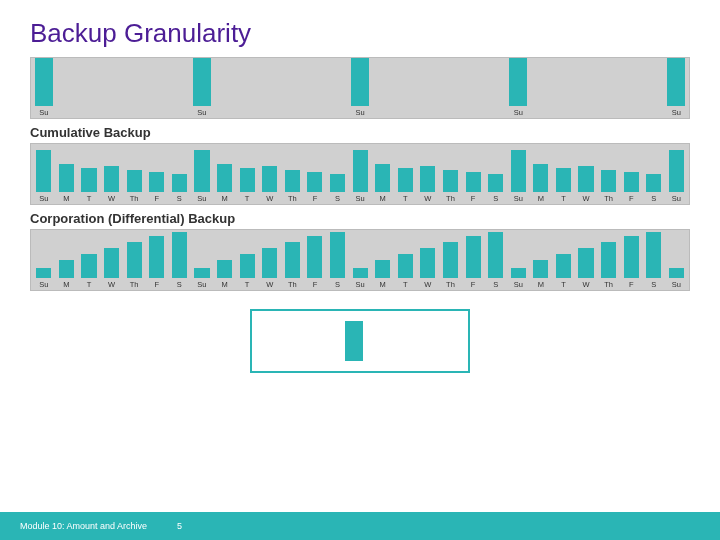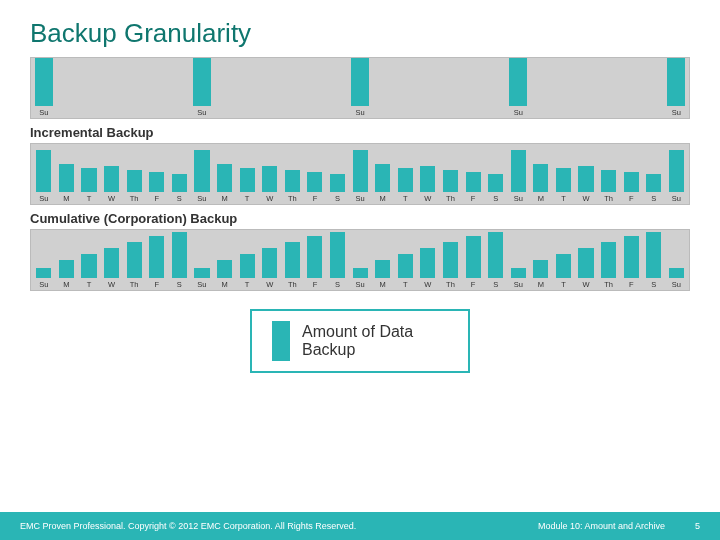--- a/index.html
+++ b/index.html
@@ -8,21 +8,21 @@
       height: 540px;
       background: #ffffff;
       font-family: Arial, sans-serif;
       overflow: hidden;
       position: relative;
     }
 
     .page-title {
       font-size: 26px;
       font-weight: 300;
-      color: #0f766e;
+      color: #4c1d95;
       padding: 18px 30px 8px 30px;
     }
 
     .section {
       padding: 0 30px;
       margin-bottom: 6px;
     }
 
     .section-label {
       font-size: 13px;
@@ -252,21 +252,21 @@
         <div class="day-cell"></div>
         <div class="day-cell"></div>
         <div class="day-cell"></div>
         <div class="day-cell"></div>
         <div class="day-cell">Su</div>
       </div>
   </div>
 </div>
 
 <div class="section">
-  <div class="section-label">Incremental Backup</div>
+  <div class="section-label">Cumulative Backup</div>
   <div class="inc-chart-wrapper">
     <div class="inc-bars" id="inc-bars">
         <div style="flex: 1 1 0%; display: flex; align-items: flex-end; justify-content: center;">
           <div style="background: rgb(42, 181, 181); width: 70%; height: 42px;"></div>
         </div>
         <div style="flex: 1 1 0%; display: flex; align-items: flex-end; justify-content: center;">
           <div style="background: rgb(42, 181, 181); width: 70%; height: 28px;"></div>
         </div>
         <div style="flex: 1 1 0%; display: flex; align-items: flex-end; justify-content: center;">
           <div style="background: rgb(42, 181, 181); width: 70%; height: 24px;"></div>
@@ -378,21 +378,21 @@
         <div class="day-cell">W</div>
         <div class="day-cell">Th</div>
         <div class="day-cell">F</div>
         <div class="day-cell">S</div>
         <div class="day-cell">Su</div>
       </div>
   </div>
 </div>
 
 <div class="section">
-  <div class="section-label">Cumulative (Corporation) Backup</div>
+  <div class="section-label">Corporation (Differential) Backup</div>
   <div class="cum-chart-wrapper">
     <div class="cum-bars" id="cum-bars">
         <div style="flex: 1 1 0%; display: flex; align-items: flex-end; justify-content: center;">
           <div style="background: rgb(42, 181, 181); width: 70%; height: 10px;"></div>
         </div>
         <div style="flex: 1 1 0%; display: flex; align-items: flex-end; justify-content: center;">
           <div style="background: rgb(42, 181, 181); width: 70%; height: 18px;"></div>
         </div>
         <div style="flex: 1 1 0%; display: flex; align-items: flex-end; justify-content: center;">
           <div style="background: rgb(42, 181, 181); width: 70%; height: 24px;"></div>
@@ -506,23 +506,21 @@
         <div class="day-cell">F</div>
         <div class="day-cell">S</div>
         <div class="day-cell">Su</div>
       </div>
   </div>
 </div>
 
 <div style="display:flex;justify-content:center;">
   <div class="legend-box">
     <div class="legend-bar"></div>
-    <span>Amount of Data Backup</span>
   </div>
 </div>
 
 <div class="footer">
-  <span class="footer-left">EMC Proven Professional. Copyright © 2012 EMC Corporation. All Rights Reserved.</span>
   <div class="footer-right">
     <span>Module 10: Amount and Archive</span>
     <span>5</span>
   </div>
 </div>
 
 </body></html>

